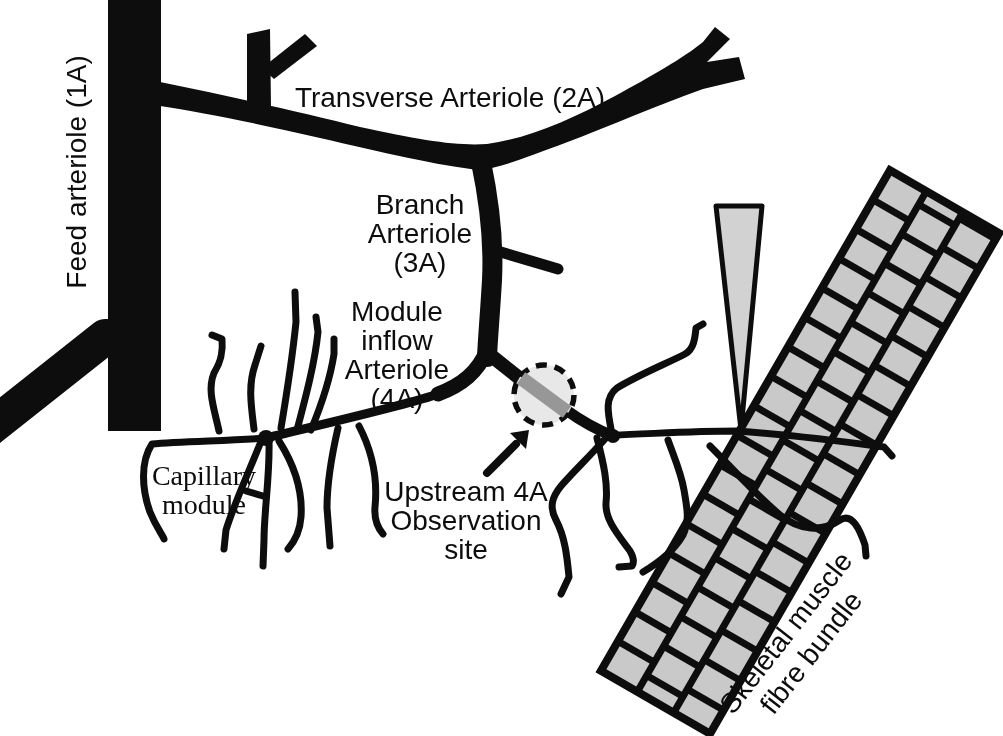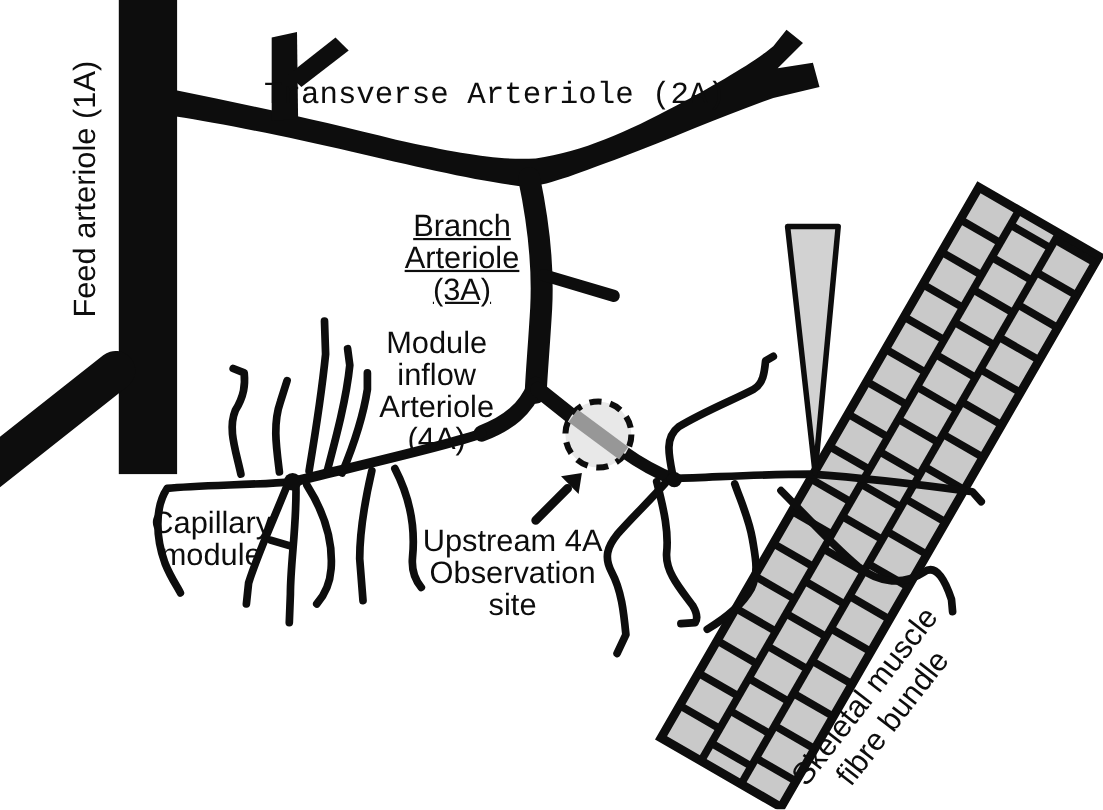--- a/index.html
+++ b/index.html
@@ -161,32 +161,32 @@
     <polygon points="716,206 762,206 741,430" stroke="#0d0d0d" stroke-width="5" stroke-linejoin="round" fill="#d2d2d2"></polygon>
 
     <g>
       <path class="vstroke" d="M487,473 L516,444" stroke-width="8" stroke-linecap="butt"></path>
       <polygon class="vfill" points="529,430 526,449 510,433"></polygon>
     </g>
   </svg>
 
   <div class="label rot-ccw90" style="left:77px;top:172px;">Feed arteriole (1A)</div>
 
-  <div class="label" style="left:450px;top:87px;font-family:Liberation Mono, monospace;">Transverse Arteriole (2A)</div>
+  <div class="label" style="left:450px;top:98px;">Transverse Arteriole (2A)</div>
 
-  <div class="label" style="left:420px;top:234px;text-decoration:underline;">Branch
+  <div class="label" style="left:420px;top:234px;">Branch
 Arteriole
 (3A)</div>
 
   <div class="label" style="left:397px;top:355px;">Module
 inflow
 Arteriole
 (4A)</div>
 
-  <div class="label" style="left:192px;top:490px;">Capillary
+  <div class="label" style="left:204px;top:490px;font-family:Liberation Serif, serif;">Capillary
 module</div>
 
   <div class="label" style="left:466px;top:521px;">Upstream 4A
 Observation
 site</div>
 
 
   <div class="label rot-bundle" style="left:799px;top:643px;">Skeletal muscle
 fibre bundle</div>
 </div>

